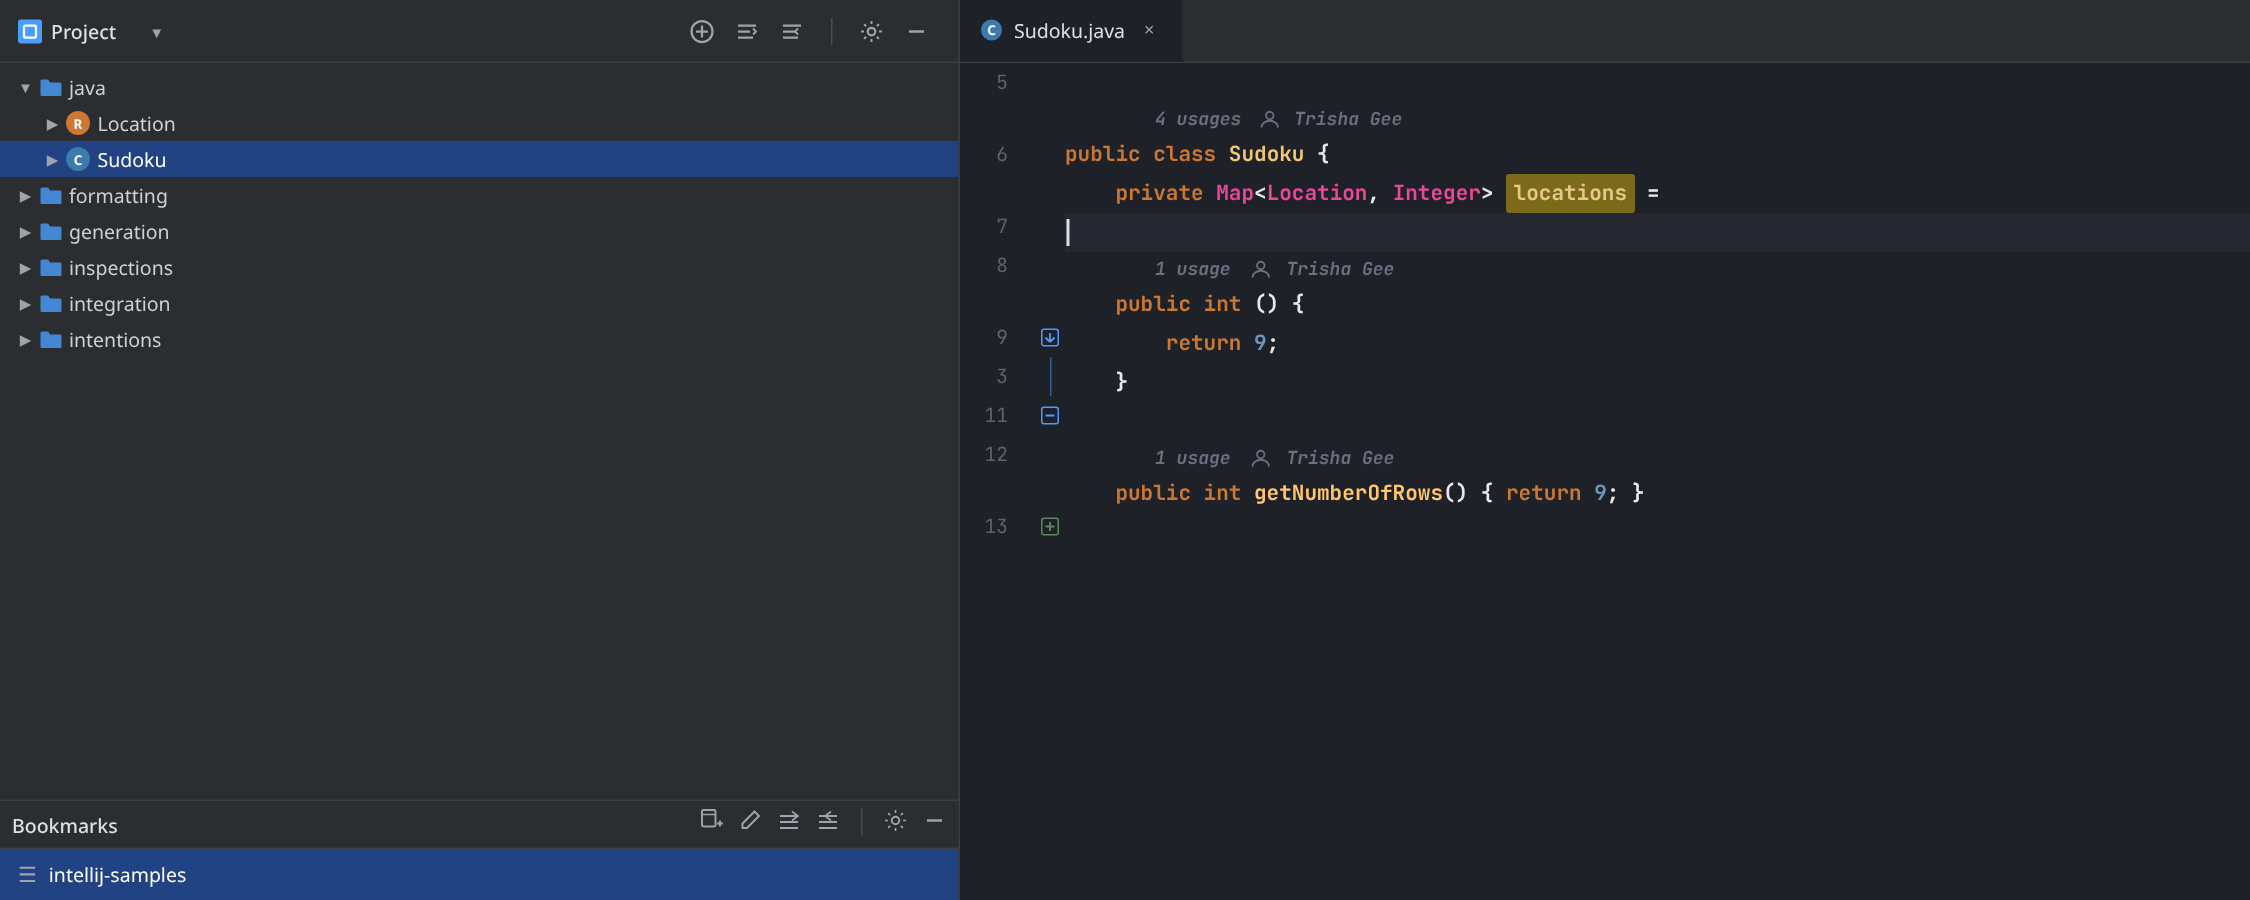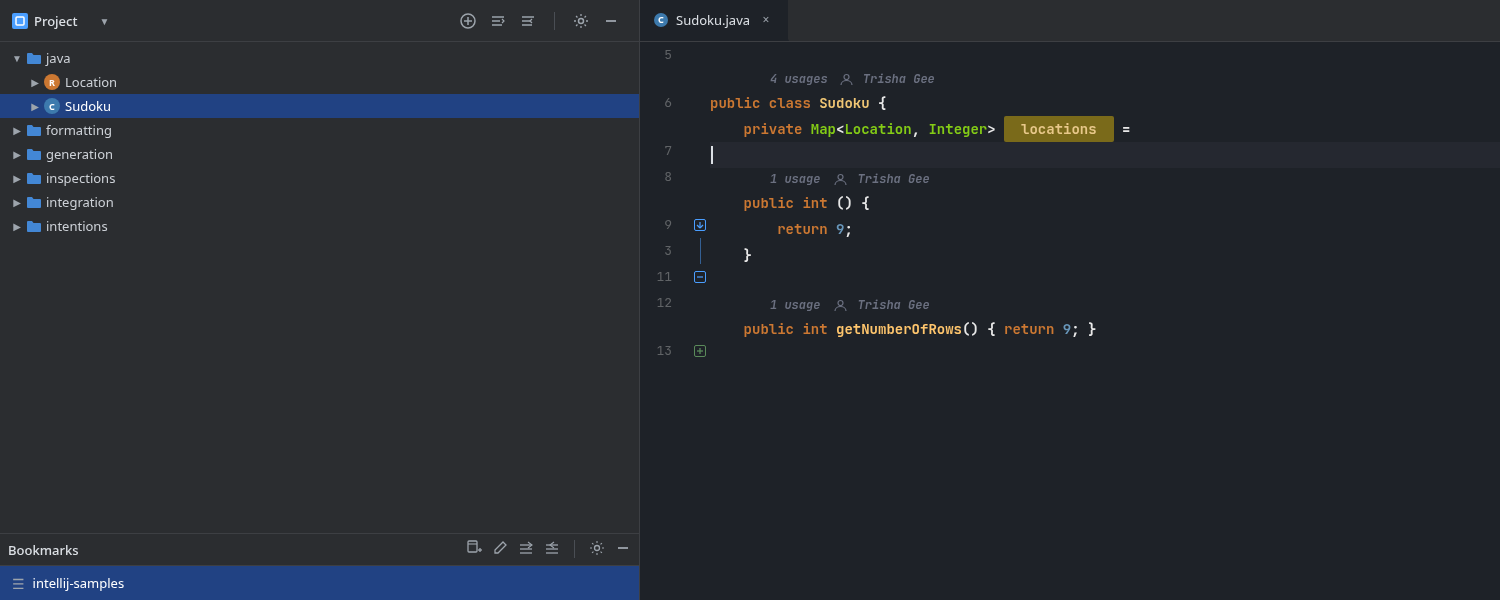--- a/index.html
+++ b/index.html
@@ -400,22 +400,22 @@
       align-items: center;
       padding-left: 60px;
       color: #6b7080;
       font-size: 12px;
       font-style: italic;
     }
 
     
     .kw { color: #cc7832; }
     .cls { color: #f0c674; }
-    .hl-yellow { background: #7a6a1a; color: #e8c88a; padding: 0 17px; border-radius: 2px; }
-    .type { color: #84cc16; text-align: right; }
+    .hl-yellow { background: #7a6a1a; color: #e8c88a; padding: 0 5px; border-radius: 2px; }
+    .type { color: #ec4899; text-align: right; }
     .num { color: #6897bb; }
     .plain { color: #e8e8e8; }
     .method { color: #ffc66d; }
 
     .caret-cursor {
       display: inline-block;
       width: 2px;
       height: 18px;
       background: #dce0e5;
       vertical-align: middle;

